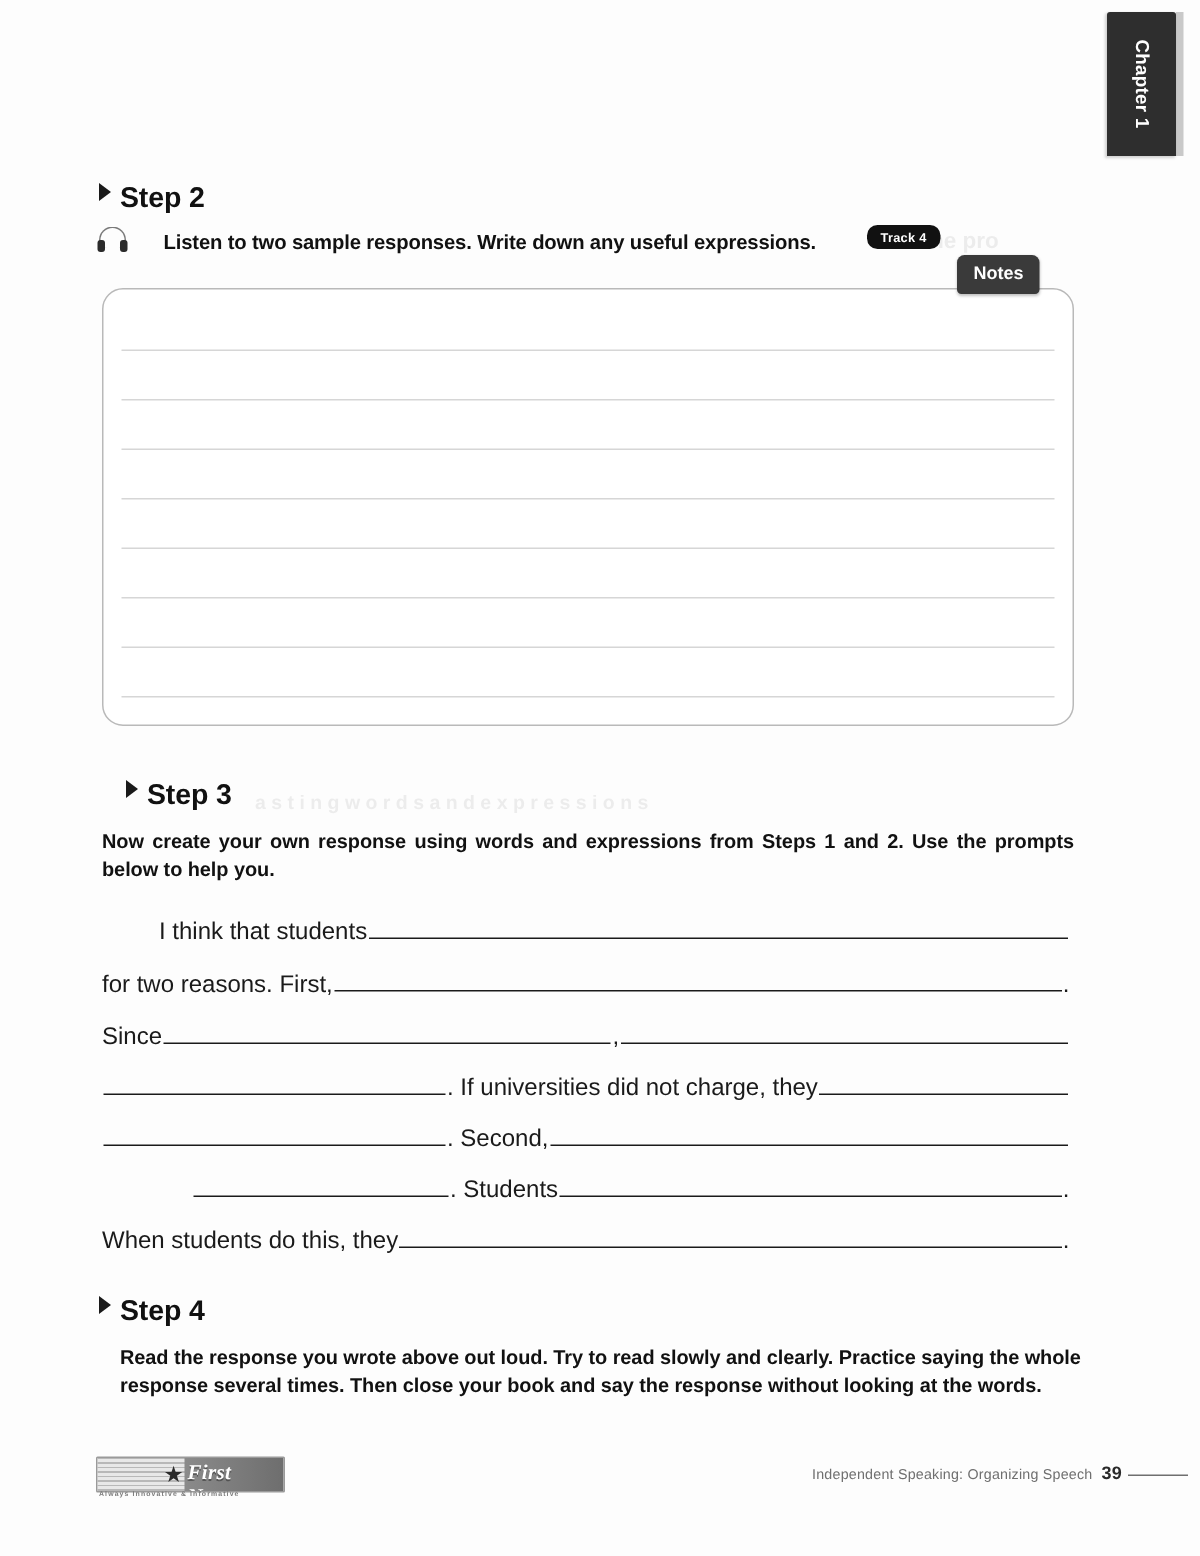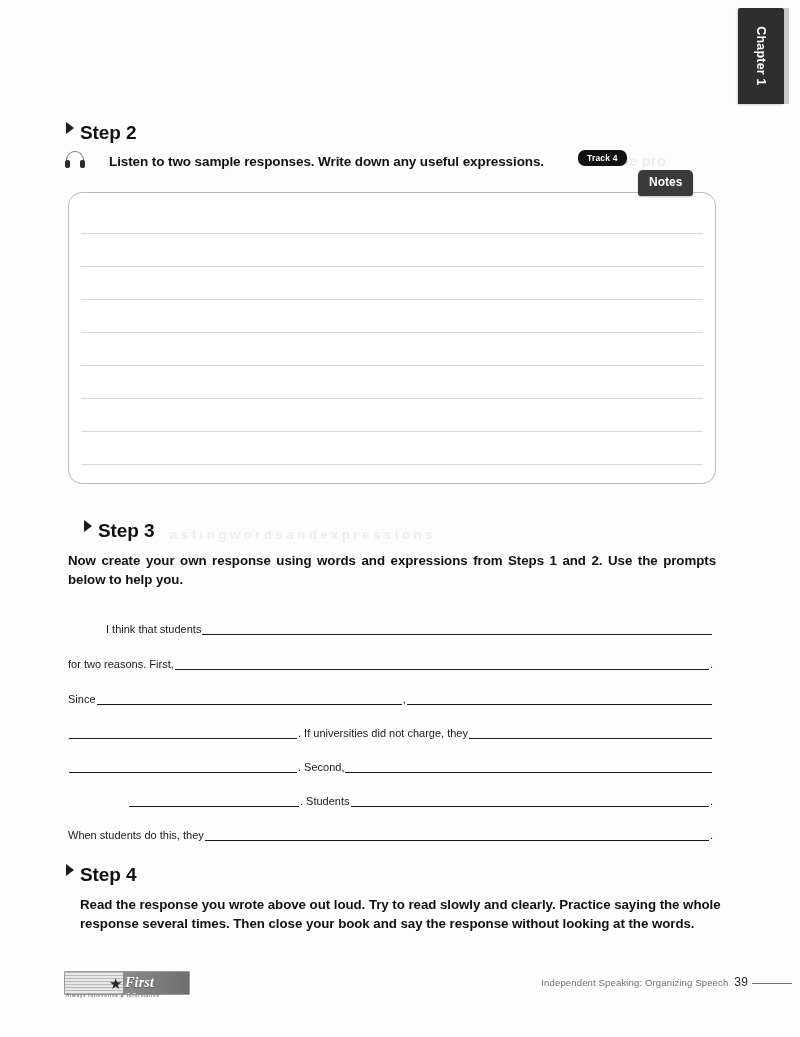--- a/index.html
+++ b/index.html
@@ -174,22 +174,22 @@
     letter-spacing: -0.05px;
   }
 
   
   .prompt-line {
     position: absolute;
     left: 68px;
     width: 645px;
     height: 22px;
     display: flex;
-    align-items: flex-end;
-    font-size: 11px;
+    align-items: flex-start;
+    font-size: 16px;
     color: #1a1a1a;
     white-space: nowrap;
   }
   .prompt-line .ptxt {
     flex: none;
   }
   .prompt-line .blank {
     flex: 1 1 auto;
     border-bottom: 1.1px solid #1a1a1a;
     height: 12px;
@@ -260,21 +260,21 @@
     align-items: baseline;
     gap: 6px;
     color: #6f6f6f;
     font-size: 9.5px;
     letter-spacing: 0.15px;
     white-space: nowrap;
   }
   .footer-right .pageno {
     color: #2a2a2a;
     font-size: 12px;
-    font-weight: normal;
+    font-weight: bold;
   }
   .footer-rule {
     position: absolute;
     right: 8px;
     top: 983px;
     width: 40px;
     height: 1.4px;
     background: #6f6f6f;
   }
 

